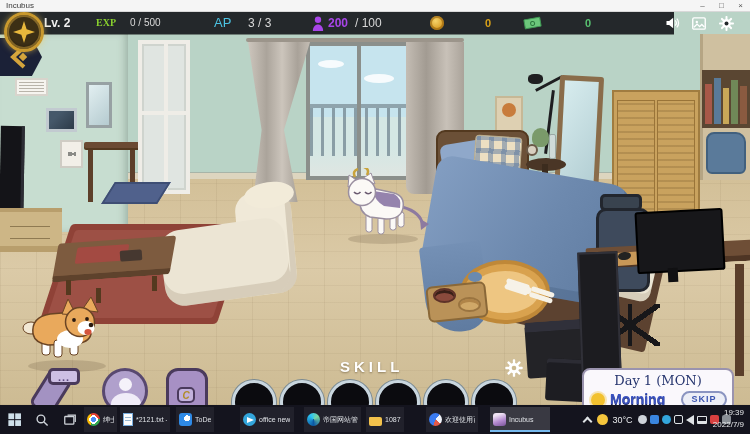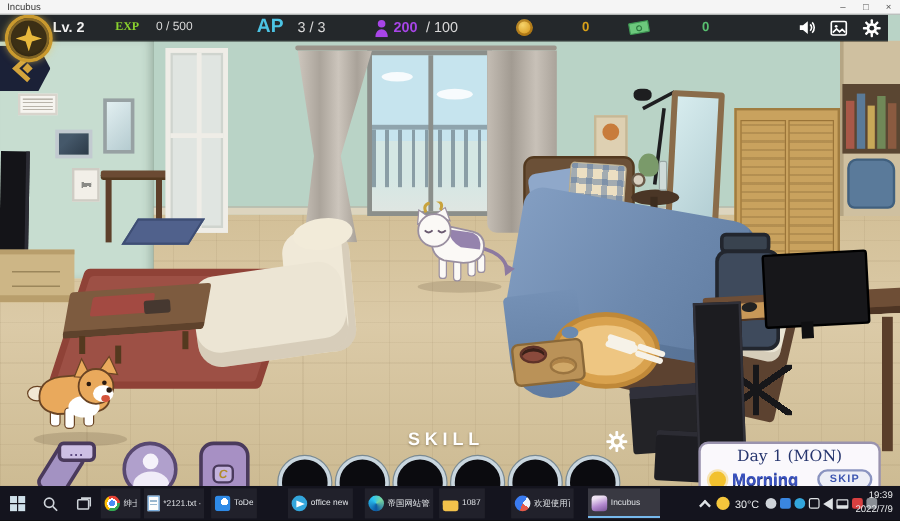--- a/index.html
+++ b/index.html
@@ -9,26 +9,26 @@
   
   .titlebar{position:absolute;top:0;left:0;width:750px;height:12px;background:#f5f5f5;border-bottom:1px solid #d8d8d8;z-index:50;}
   .titlebar .title{position:absolute;left:6px;top:0;font-size:8px;line-height:12px;color:#3a3a3a;}
   .win-controls{position:absolute;right:0;top:0;height:12px;display:flex;}
   .win-btn{width:19px;height:12px;font-size:8px;line-height:11px;text-align:center;color:#555;}
 
   
   .game{position:absolute;top:12px;left:0;width:750px;height:393px;overflow:hidden;background:#b9d3c6;}
 
   
-  .hud{position:absolute;top:0;left:0;width:740px;height:22px;background:#24282b;z-index:30;box-shadow:0 1px 0 rgba(0,0,0,.4);}
+  .hud{position:absolute;top:0;left:0;width:674px;height:22px;background:#24282b;z-index:30;box-shadow:0 1px 0 rgba(0,0,0,.4);}
   .hud span{position:absolute;line-height:22px;white-space:nowrap;}
   .hud .lvl{left:44px;font-size:12px;font-weight:bold;color:#f0f0f0;}
   .hud .exp-l{left:96px;font-size:10px;font-weight:bold;color:#8ad22e;font-family:Liberation Serif, serif;}
   .hud .exp-v{left:130px;font-size:10px;color:#d9d9d9;}
-  .hud .ap-l{left:214px;font-size:16px;font-weight:bold;color:#4cc4e4;}
+  .hud .ap-l{left:214px;font-size:13px;font-weight:normal;color:#4cc4e4;}
   .hud .ap-v{left:248px;font-size:12px;color:#d9d9d9;}
   .hud .sp-c{left:328px;font-size:12px;font-weight:bold;color:#a845e8;}
   .hud .sp-m{left:355px;font-size:12px;color:#d9d9d9;}
   .hud .gold-v{left:485px;font-size:11px;font-weight:bold;color:#d8a018;}
   .hud .cash-v{left:585px;font-size:11px;font-weight:bold;color:#58c070;}
   .hud-ico{position:absolute;top:3px;}
   .coin{left:430px;top:4px;width:14px;height:14px;border-radius:50%;background:radial-gradient(circle at 40% 35%,#f6d36a,#d89b22 70%,#a8700f);box-shadow:inset 0 0 0 2px rgba(140,90,10,.55);}
   .cash{left:524px;top:6px;width:17px;height:10px;background:#6cc87c;border:1px solid #3f9854;transform:rotate(-10deg);border-radius:1px;}
   .cash i{position:absolute;left:5px;top:2px;width:5px;height:5px;border-radius:50%;border:1px solid #2e7a40;display:block;}
 

